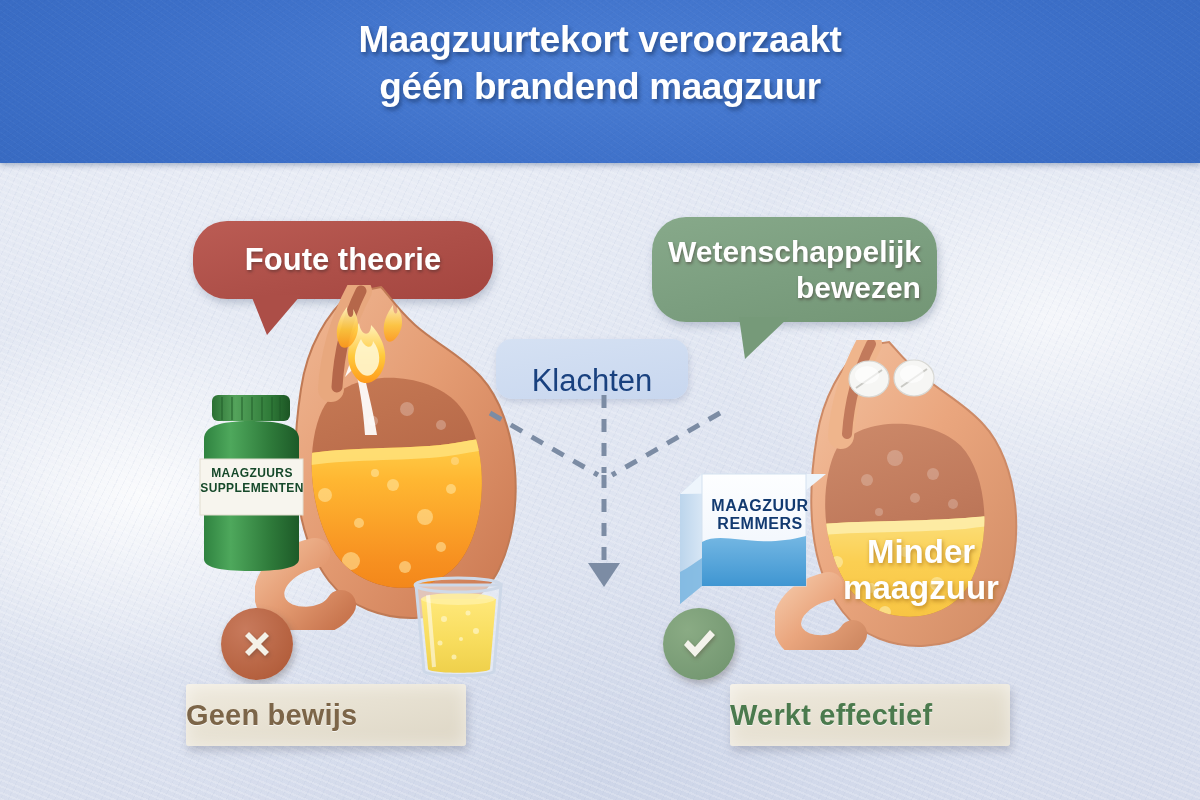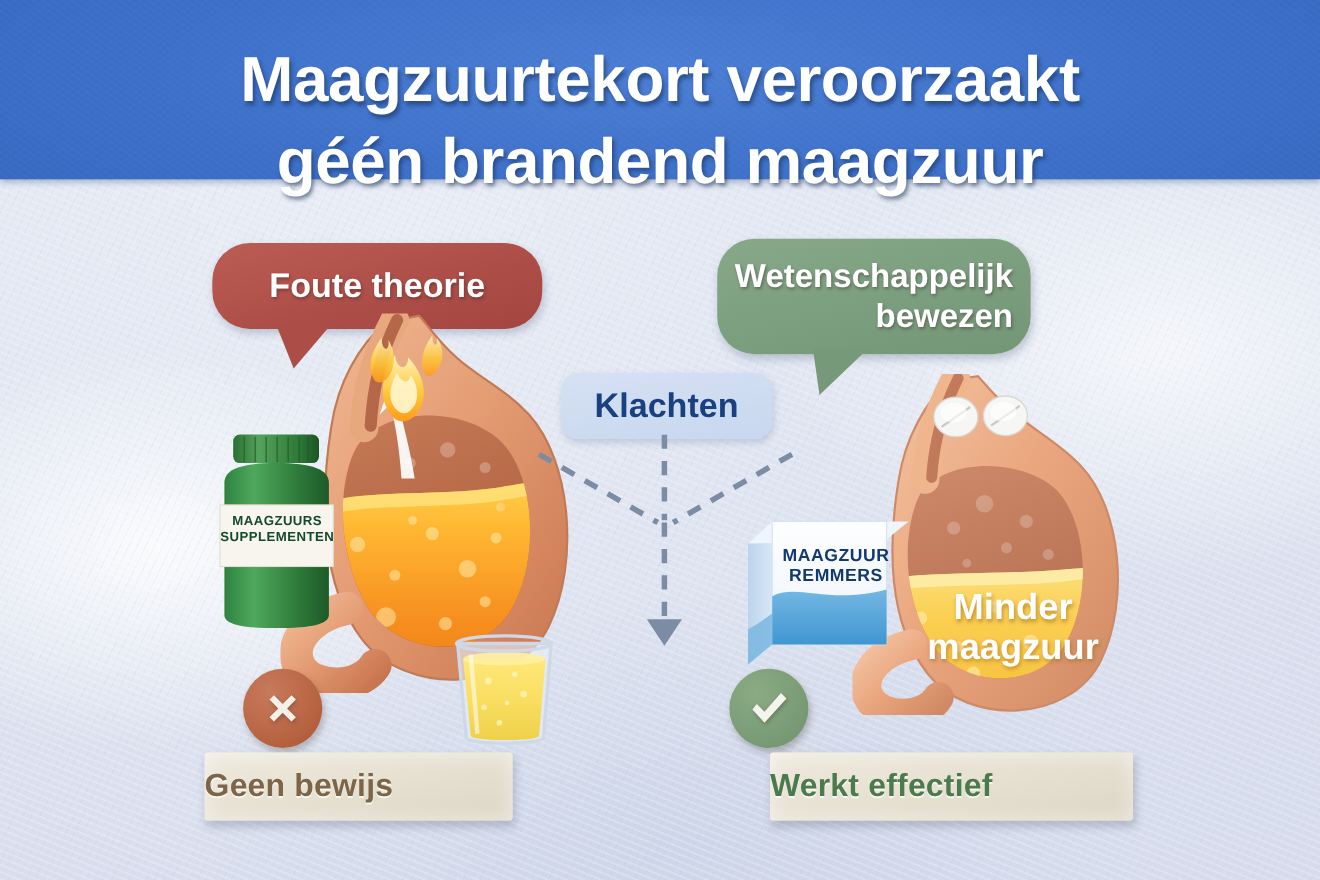--- a/index.html
+++ b/index.html
@@ -36,23 +36,22 @@
   }
   #header-texture{
     position:absolute;inset:0;opacity:.25;
     background-image:
       repeating-linear-gradient(35deg, rgba(255,255,255,.10) 0 1px, rgba(0,0,0,0) 1px 5px),
       repeating-linear-gradient(-35deg, rgba(0,0,0,.06) 0 1px, rgba(0,0,0,0) 1px 5px);
   }
   #title{
     position:absolute;left:0;top:16px;width:1200px;
     text-align:center;color:#ffffff;
-    font-size:58px;font-weight:bold;line-height:1.28;letter-spacing:-0.4px;
+    font-size:37px;font-weight:bold;line-height:1.28;letter-spacing:-0.4px;
     text-shadow:2px 3px 4px rgba(18,42,84,.55);
-    margin-top:20px;
   }
   #title .line{display:block;}
 
   
   .bubble{
     position:absolute;border-radius:34px;
     display:flex;align-items:center;justify-content:center;text-align:right;
     color:#ffffff;font-weight:bold;
     text-shadow:1px 2px 3px rgba(60,40,40,.45);
     box-shadow:2px 4px 8px rgba(80,95,125,.30);
@@ -76,25 +75,25 @@
     font-size:30px;line-height:1.17;
   }
   #bubble-proven .tail{
     left:87px;top:100px;
     border-left:6px solid transparent;border-right:44px solid transparent;
     border-top:42px solid #769a79;
   }
 
   
   #klachten{
-    position:absolute;left:510px;top:339px;width:192px;height:60px;
+    position:absolute;left:496px;top:339px;width:192px;height:60px;
     background:linear-gradient(170deg,#d5e1f3 0%,#c8d7ef 100%);
     border-radius:16px;
-    display:flex;align-items:center;justify-content:center;
-    color:#19417f;font-size:31px;font-weight:bold;
+    display:flex;align-items:flex-end;justify-content:center;
+    color:#19417f;font-size:31px;font-weight:normal;
     box-shadow:1px 3px 6px rgba(110,125,160,.28);
   }
   #flow{position:absolute;left:470px;top:395px;width:300px;height:210px;}
 
   
   #left-stomach{position:absolute;left:255px;top:285px;width:275px;height:345px;}
   #right-stomach{position:absolute;left:775px;top:340px;width:250px;height:310px;}
 
   
   #bottle{position:absolute;left:184px;top:393px;width:135px;height:180px;}
@@ -134,21 +133,21 @@
   .mark svg{display:block;filter:drop-shadow(1px 2px 2px rgba(70,50,40,.35));}
 
   .plaque{
     position:absolute;height:62px;border-radius:3px;
     display:flex;align-items:center;justify-content:flex-start;
     background:linear-gradient(168deg,#efeade 0%,#e7e1d2 48%,#ddd6c5 100%);
     box-shadow:2px 5px 8px rgba(95,100,120,.30), inset 0 0 18px rgba(255,255,255,.55);
     font-weight:bold;font-size:29px;letter-spacing:.2px;
   }
   #plaque-left{left:186px;top:684px;width:280px;color:#7c6548;}
-  #plaque-right{left:700px;top:684px;width:330px;color:#4b7a4d;}
+  #plaque-right{left:730px;top:684px;width:280px;color:#4b7a4d;}
   .plaque-inner{text-shadow:0 1px 0 rgba(255,255,255,.7);}
 </style>
 </head>
 <body>
 
 <div id="poster">
 
   <div id="texture"></div>
 
   <div id="header">

